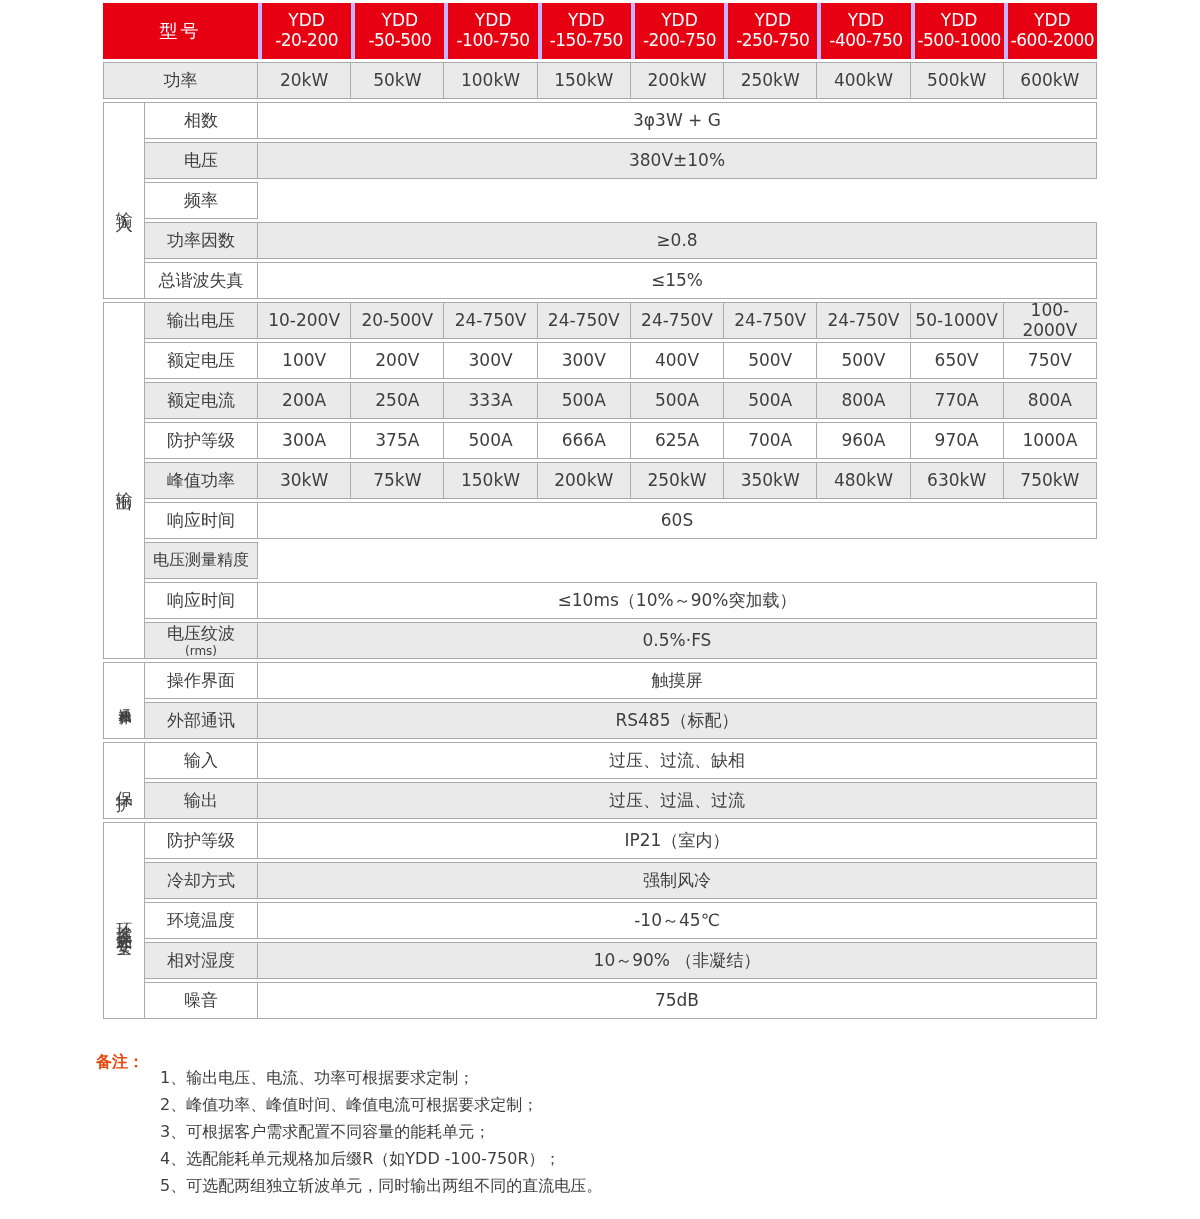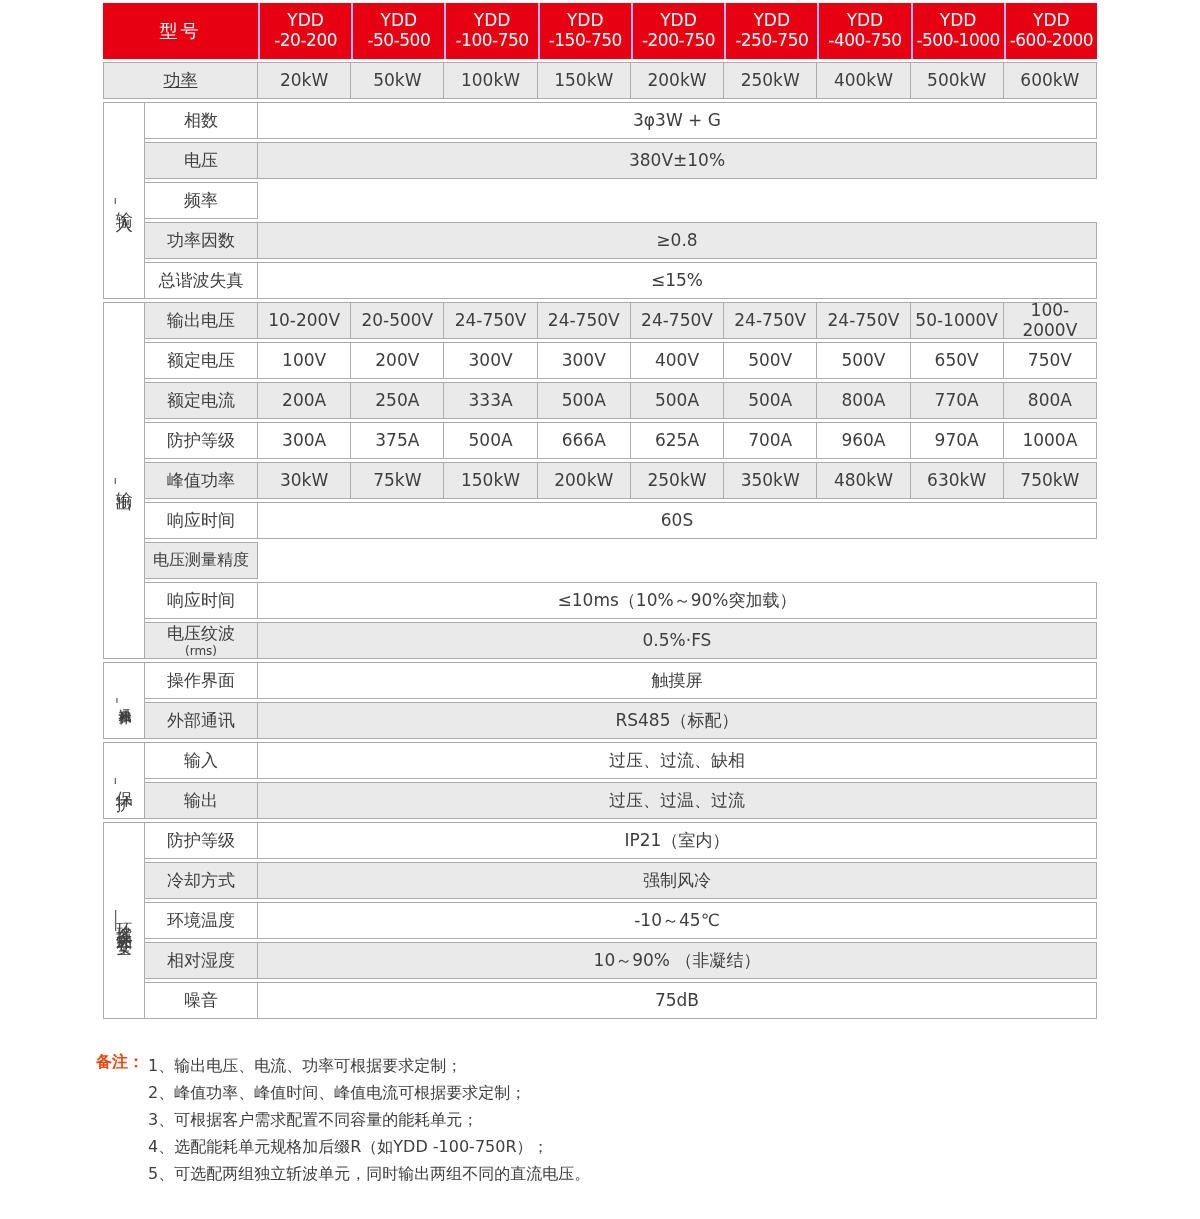--- a/index.html
+++ b/index.html
@@ -12,34 +12,34 @@
     display:grid;
     grid-template-columns:42px 113px repeat(9,1fr);
     grid-template-rows:56px repeat(24,37px);
     row-gap:3px;
   }
   .c{
     box-sizing:border-box;display:flex;align-items:center;justify-content:center;
     background:#fff;border-style:solid;border-color:#ababab;border-width:1px 1px 1px 0;
     font-size:17px;line-height:1.15;text-align:center;overflow:hidden;
   }
-  .first{border-left-width:1px;text-decoration:underline;}
+  .first{border-left-width:1px;}
   .g{background:#eaeaea;}
   .red{background:#e60012;border:none;color:#ffffff;}
   .mh{font-size:18px;letter-spacing:3px;}
-  .model{flex-direction:column;border-left:2px solid #c4b5fd;}
+  .model{flex-direction:column;border-left:4px solid #c4b5fd;}
   .model .l1{display:block;}
   .model .l2{display:block;white-space:nowrap;letter-spacing:-0.5px;}
   .vert{writing-mode:vertical-rl;text-orientation:upright;letter-spacing:3px;}
   .vsmall{font-size:13px;letter-spacing:1px;}
   .lblcol{flex-direction:column;}
   .sub{font-size:12px;line-height:1;margin-top:1px;}
   .notes{position:absolute;left:96px;top:1048px;display:flex;font-size:16px;}
   .notes .nlbl{color:#e8470e;font-weight:bold;white-space:nowrap;line-height:27px;}
-  .notes ul{margin:4px;padding:0;list-style:none;}
+  .notes ul{margin:16px;padding:0;list-style:none;}
   .notes li{line-height:27px;white-space:nowrap;}
 </style>
 </head>
 <body>
 
 <div class="tbl">
 
   <div class="c red mh" style="grid-area:1/1/2/3">型号</div>
   <div class="c red model" style="grid-area:1/3/2/4">
       <span class="l1">YDD</span>

